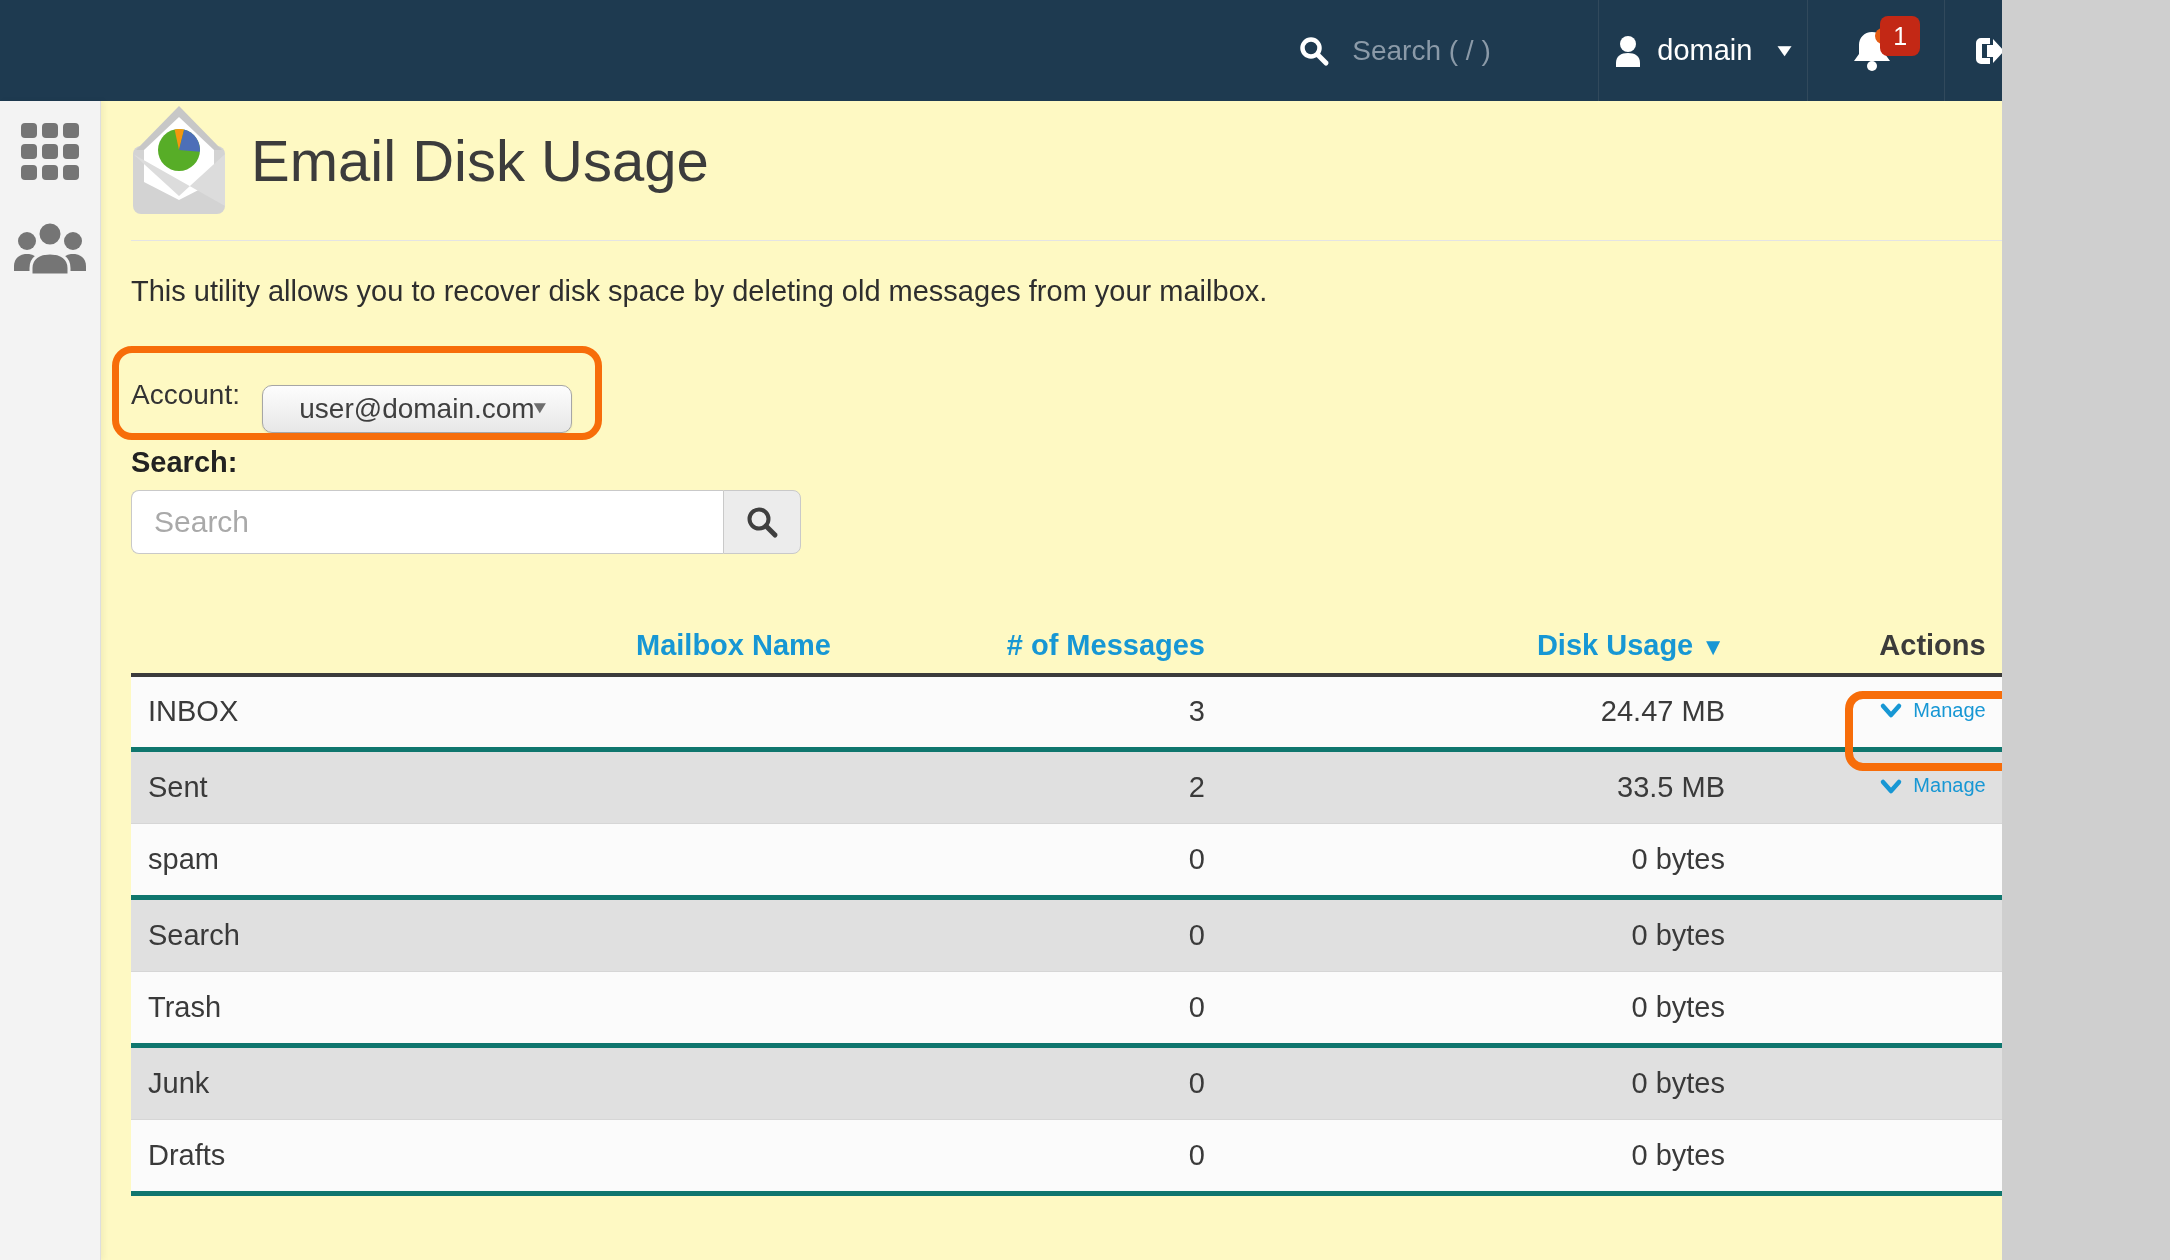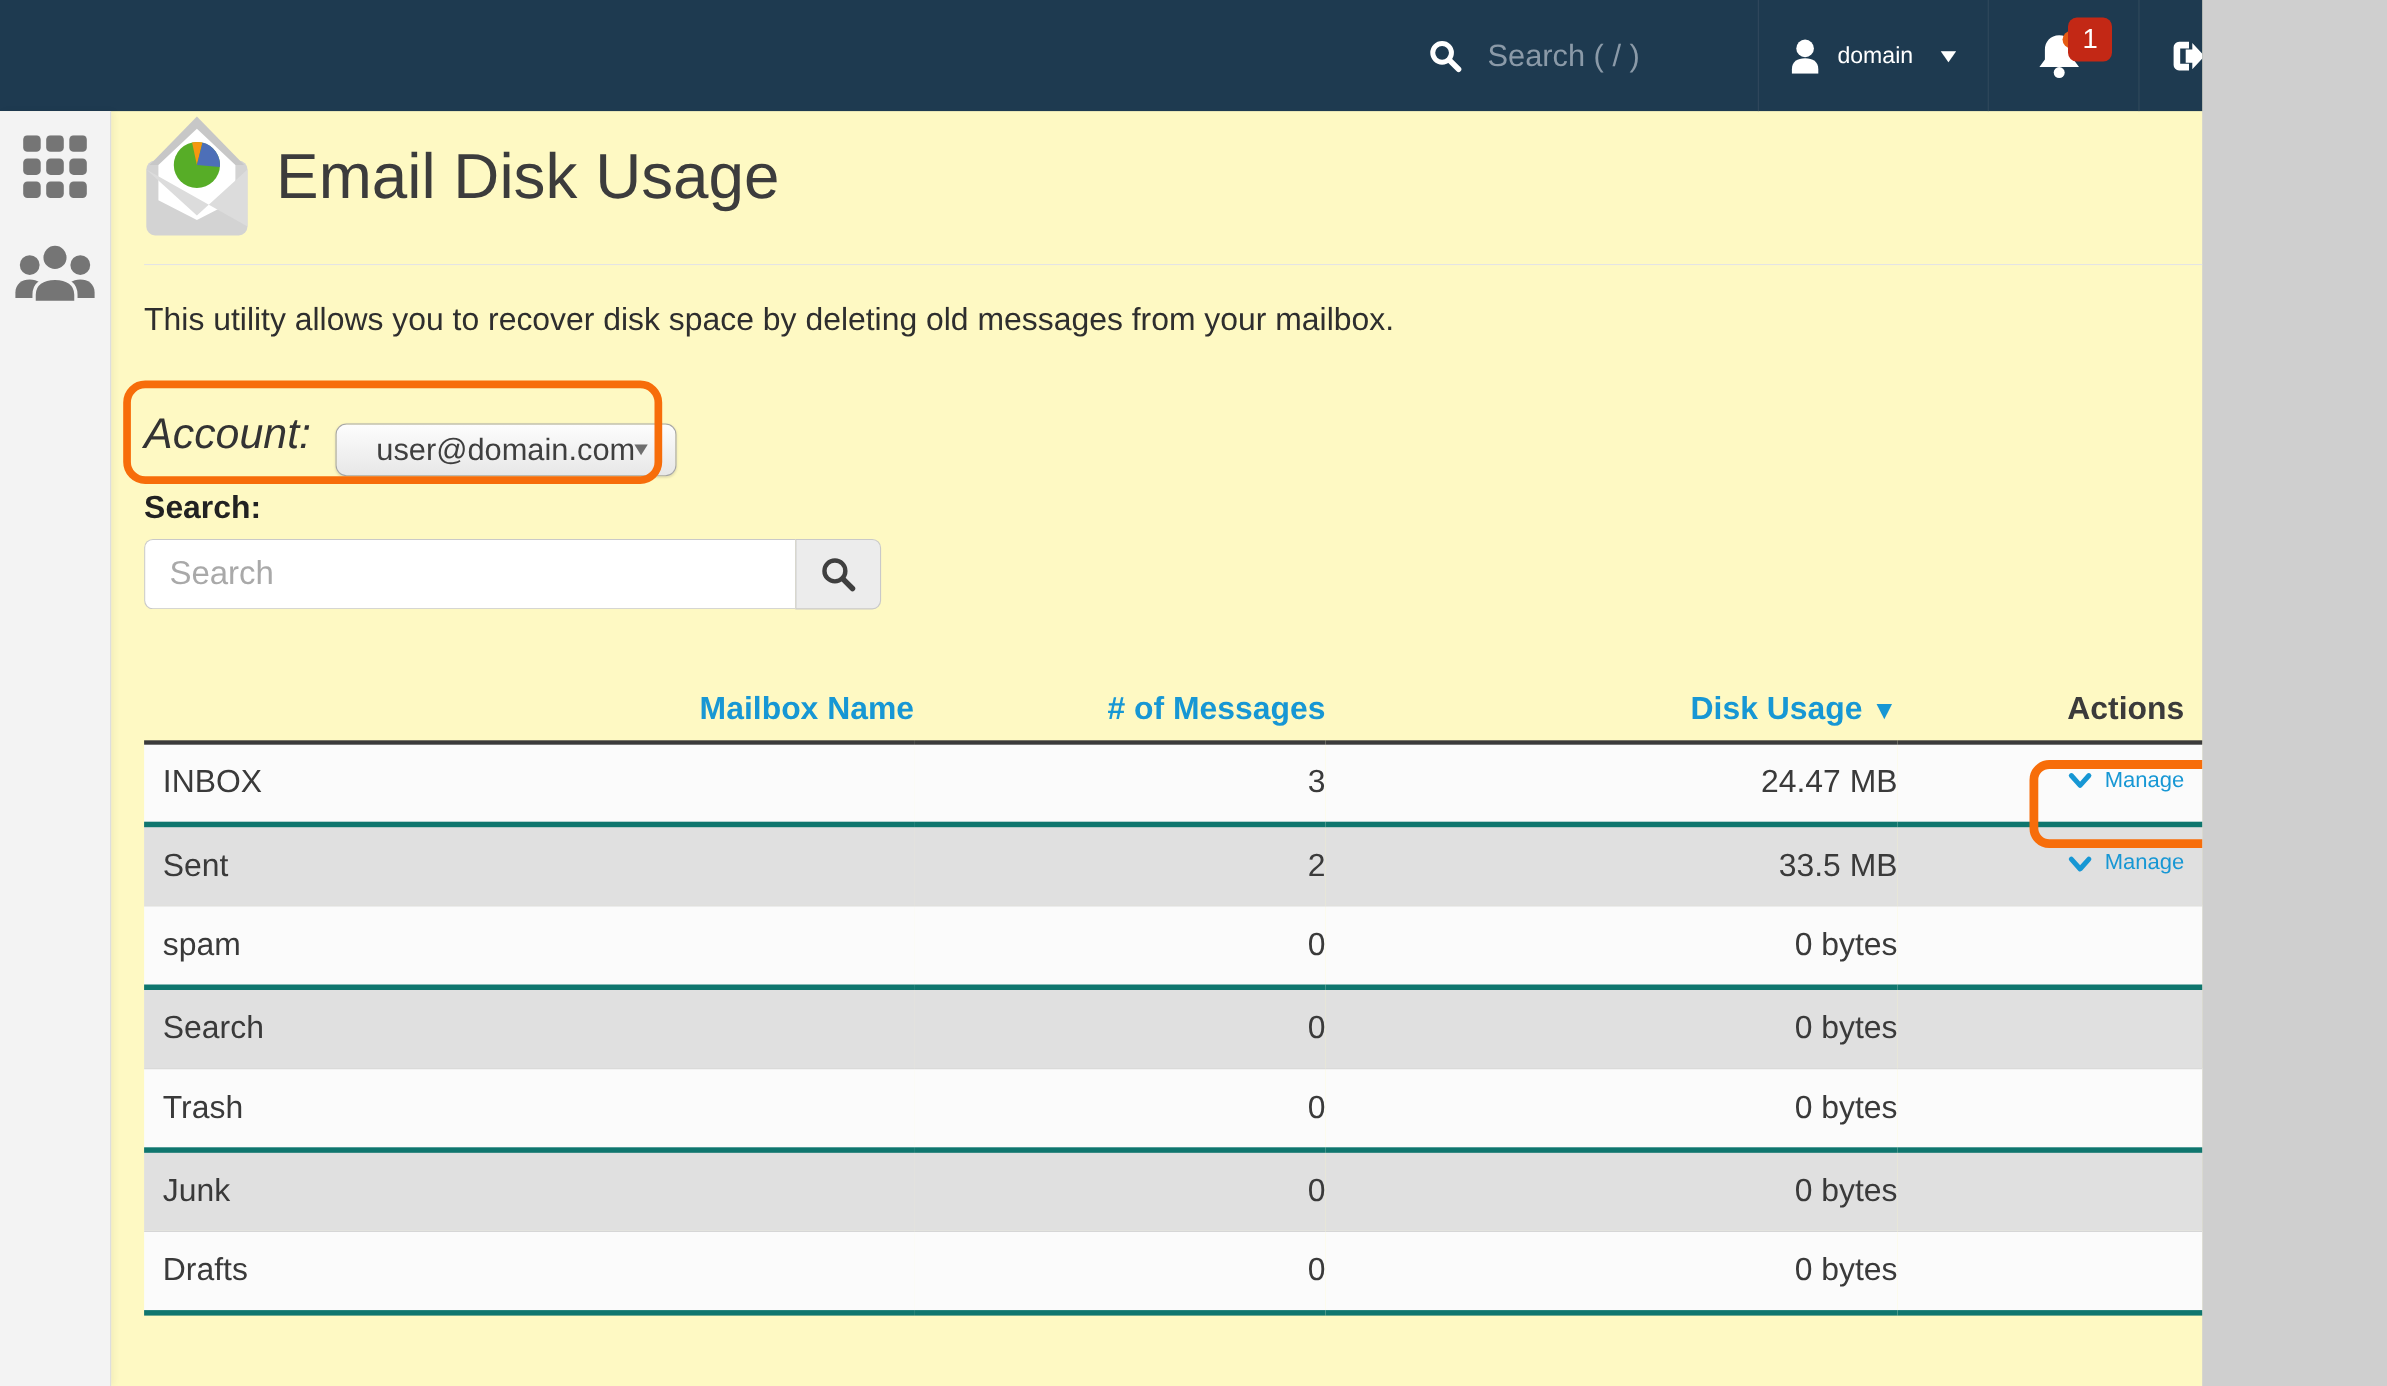--- a/index.html
+++ b/index.html
@@ -8,42 +8,42 @@
   #app { position:relative; width:2002px; height:1260px; background:#fef9c3; overflow:hidden; }
 
   
   .navbar { position:absolute; left:0; top:0; width:2170px; height:101px; background:#1e3a50; }
   .nav-right { position:absolute; right:0; top:0; height:100%; display:flex; align-items:stretch; }
   .nav-sec { display:flex; align-items:center; }
   .nav-divider { width:1px; background:#31495c; height:100%; }
   .nav-search { width:348px; padding-left:48px; gap:22px; cursor:pointer; }
   .nav-search-text { color:#8b9aa8; font-size:28px; }
   .nav-user { width:208px; justify-content:center; gap:14px; cursor:pointer; }
-  .nav-user-label { color:#ffffff; font-size:21px; }
+  .nav-user-label { color:#ffffff; font-size:29px; }
   .nav-caret { color:#ffffff; font-size:17px; margin-left:10px; transform:scaleX(1.4); }
   .nav-bell { width:136px; justify-content:center; position:relative; cursor:pointer; }
   .bell-badge { position:absolute; top:16px; right:24px; min-width:40px; height:40px; background:#c32815; border-radius:8px; color:#fff; font-size:25px; display:flex; align-items:center; justify-content:center; }
   .nav-logout { padding:0 32px 0 28px; gap:10px; cursor:pointer; }
   .nav-logout-label { color:#ffffff; font-size:28px; font-weight:bold; letter-spacing:.5px; }
 
   
   .sidebar { position:absolute; left:0; top:101px; width:101px; height:1159px; background:#f3f3f3; border-right:1px solid #dedede; box-shadow:3px 0 6px rgba(0,0,0,.05); }
   .side-icon { display:block; margin:0 auto; cursor:pointer; }
   .side-icon.grid { margin-top:22px; }
   .side-icon.people { margin-top:40px; }
 
   
   .main { position:absolute; left:131px; top:101px; width:2009px; height:1159px; }
   .title-block { position:absolute; left:0; top:1px; display:flex; align-items:center; gap:24px; }
   .page-title { font-size:58px; color:#3c3c3c; font-weight:400; }
   .title-divider { position:absolute; left:0; top:139px; width:2009px; height:1px; background:#e4e4e4; }
   .description { position:absolute; left:0; top:174px; font-size:29px; color:#2e2e2e; }
 
   .account-row { position:absolute; left:0; top:269px; height:50px; display:flex; align-items:center; gap:22px; }
-  .account-label { font-size:39px; color:#333;font-style:italic; }
+  .account-label { font-size:28px; color:#333; }
   .account-select { position:relative; width:310px; height:48px; border:1px solid #a6a6a6; border-radius:10px;
     background:linear-gradient(#fdfdfd,#e7e7e7); display:flex; align-items:center; justify-content:center;
     font-size:28px; color:#3f3f3f; box-shadow:0 1px 2px rgba(0,0,0,.1); cursor:pointer;margin-top:28px; }
   .select-caret { position:absolute; right:18px; top:50%; transform:translateY(-54%) scale(.8,.65); color:#6e6e6e; font-size:26px; }
 
   .search-label { position:absolute; left:0; top:345px; font-size:29px; font-weight:bold; color:#222; }
   .search-group { position:absolute; left:0; top:389px; display:flex; height:64px; width:670px; }
   .search-input { flex:1; height:64px; border:1px solid #c9c9c9; border-right:none; border-radius:8px 0 0 8px;
     padding:0 22px; font-size:30px; color:#333; background:#fff; outline:none; font-family:inherit; }
   .search-input::placeholder { color:#a9a9a9; }

